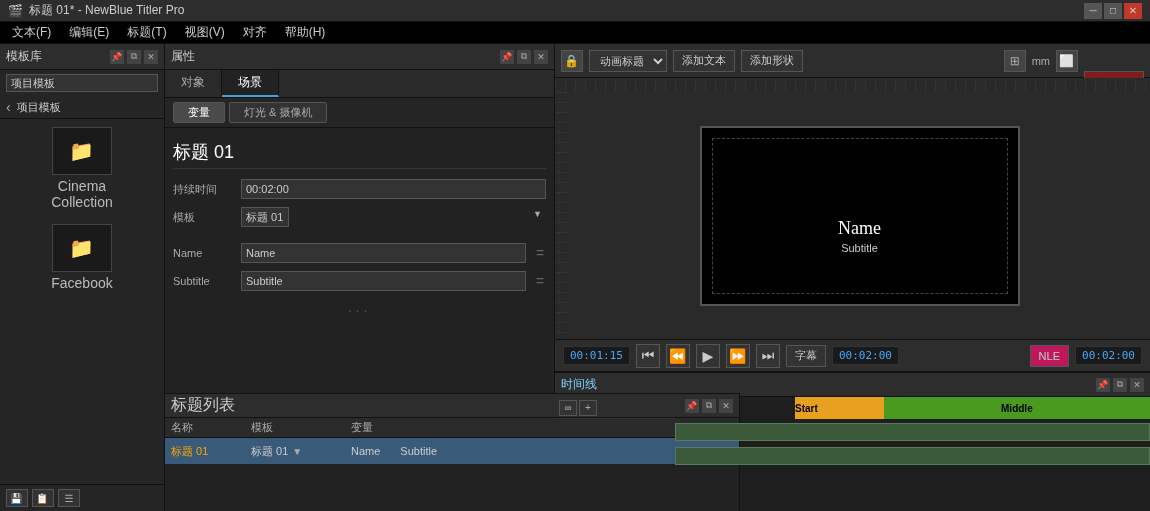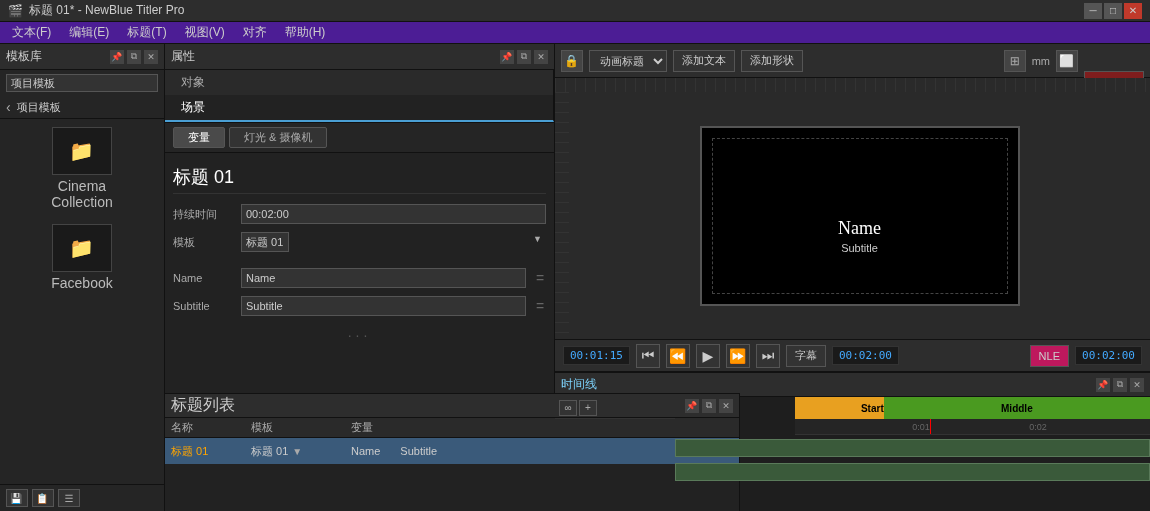--- a/index.html
+++ b/index.html
@@ -27,21 +27,21 @@
     #title-bar-left { display: flex; align-items: center; gap: 6px; color: #ccc; font-size: 12px; }
     #title-bar-controls { display: flex; gap: 2px; }
     .title-btn {
       width: 18px; height: 16px; background: #555; border: none;
       color: #ccc; font-size: 10px; cursor: pointer; display: flex; align-items: center; justify-content: center;
     }
     .title-btn.close { background: #c0392b; }
 
     
     #menu-bar {
-      background: #4c1d95;
+      background: #000000;
       height: 22px;
       display: flex;
       align-items: center;
       padding: 0 4px;
       border-bottom: 1px solid #111;
       gap: 2px;
     }
     .menu-item {
       padding: 2px 8px;
       cursor: pointer;
@@ -151,21 +151,20 @@
       align-items: center;
       justify-content: space-between;
       border-bottom: 1px solid #111;
     }
     #prop-title { font-size: 12px; color: #ccc; }
 
     #prop-tabs {
       display: flex;
       background: #2a2a2a;
       border-bottom: 1px solid #111;
-      flex-direction: column;
     }
     .prop-tab {
       padding: 4px 16px;
       cursor: pointer;
       color: #aaa;
       font-size: 12px;
       border-right: 1px solid #111;
     }
     .prop-tab.active {
       background: #222;
@@ -493,21 +492,21 @@
     #timeline-segments {
       height: 22px;
       display: flex;
       margin-left: 120px;
       position: relative;
       overflow: hidden;
     }
     .tl-seg-start {
       background: #e8a020;
       flex: 1;
-      display: flex; align-items: center; justify-content: flex-end;
+      display: flex; align-items: center; justify-content: flex-start;
       font-size: 10px; color: #000; font-weight: bold;
     }
     .tl-seg-middle {
       background: #4a9a20;
       flex: 3;
       display: flex; align-items: center; justify-content: center;
       font-size: 10px; color: #000; font-weight: bold;
     }
     .tl-seg-end {
       background: #e85020;
@@ -811,28 +810,20 @@
           <div id="timeline-segments" style="flex:1; display:flex; height:22px; position:relative; overflow:hidden;">
             <div class="tl-seg-start">
               <span>Start</span>
             </div>
             <div class="tl-seg-middle">
               <span>Middle</span>
             </div>
           </div>
         </div>
 
-        <div style="display:flex;">
-          <div style="width:120px; flex-shrink:0;"></div>
-          <div id="timeline-ruler" style="flex:1; height:16px; background:#252525; position:relative; border-bottom:1px solid #333; display:flex; align-items:center;">
-            <span class="ruler-mark" style="left:33%;">0:01</span>
-            <span class="ruler-mark" style="left:66%;">0:02</span>
-            <div id="timeline-playhead"></div>
-          </div>
-        </div>
 
         <div id="timeline-tracks">
           <div class="tl-track">
             <div class="tl-track-controls">
               <span class="tl-eye">👁</span>
               <span class="tl-arrow">▶</span>
               <span class="tl-track-label">Name</span>
             </div>
             <div class="tl-track-bar">
               <div class="tl-track-block"></div>

